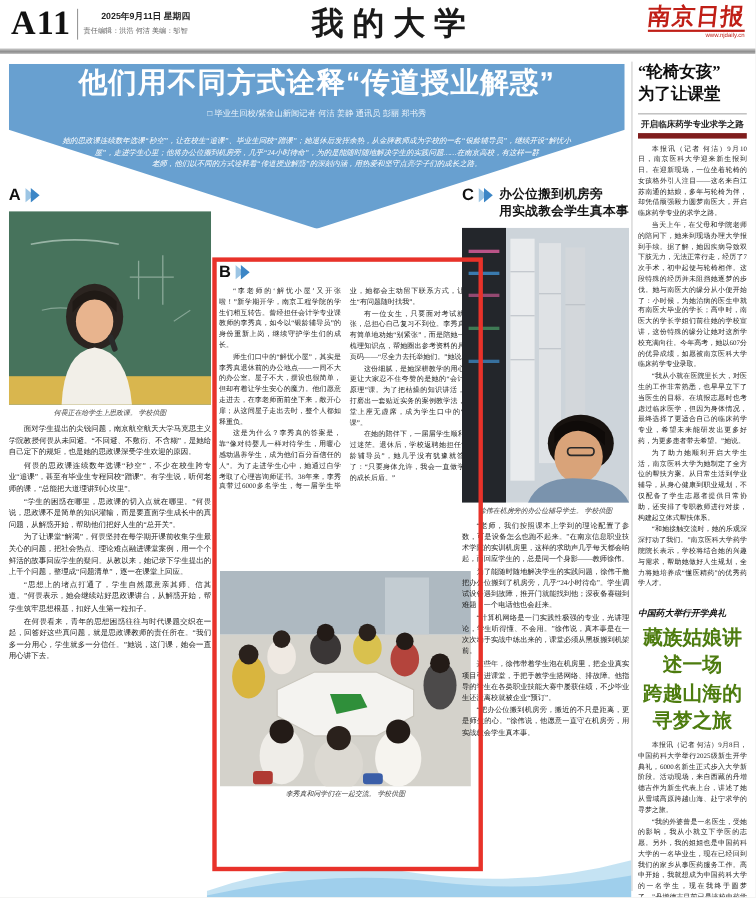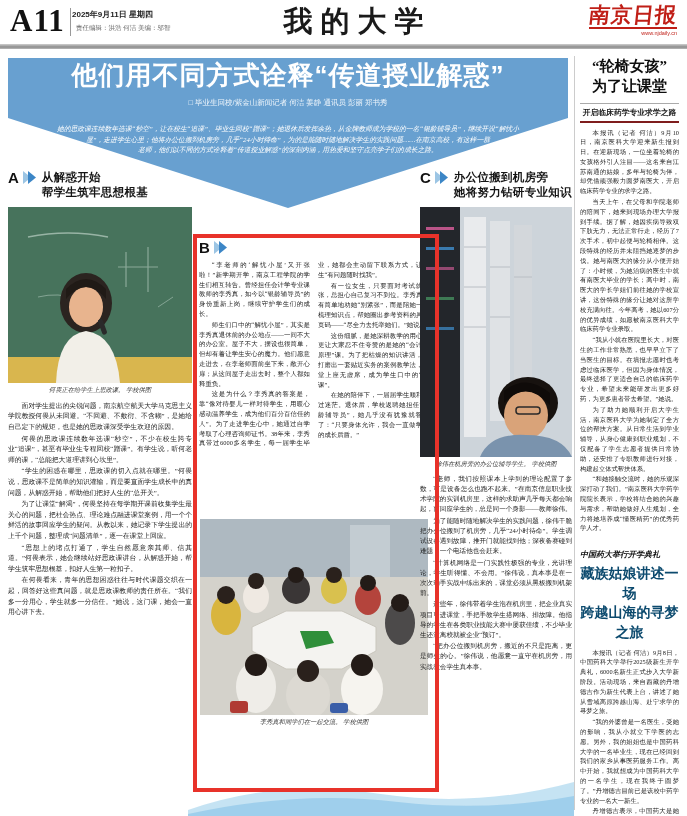--- a/index.html
+++ b/index.html
@@ -3,21 +3,21 @@
 <meta charset="utf-8">
 <style>
   html,body{margin:0;padding:0;background:#ededeb;}
   .page{position:relative;width:687px;height:816px;background:#ffffff;overflow:hidden;
         font-family:"Liberation Serif", serif;color:#1d1d1d;}
   
   .hdr{position:absolute;left:0;top:0;width:687px;height:44px;}
   .pageno{position:absolute;left:10px;top:3px;font-family:"Liberation Serif",serif;
           font-size:31px;font-weight:bold;letter-spacing:1px;color:#111;}
   .hdr-vline{position:absolute;left:70px;top:8px;width:1px;height:28px;background:#999;}
-  .hdr-date{position:absolute;left:72px;top:9px;font-family:"Liberation Sans",sans-serif;
+  .hdr-date{position:absolute;left:92px;top:9px;font-family:"Liberation Sans",sans-serif;
             font-size:8px;font-weight:bold;color:#222;}
   .hdr-editors{position:absolute;left:76px;top:24px;font-family:"Liberation Sans",sans-serif;
             font-size:6.5px;color:#666;}
   .masthead{position:absolute;left:0;right:0;top:2px;text-align:center;
             font-family:"Liberation Sans",sans-serif;font-size:29px;font-weight:900;
             letter-spacing:8px;color:#1a1a1a;padding-left:28px;}
   .logo{position:absolute;right:10px;top:4px;text-align:right;}
   .logo-main{font-family:"DejaVu Serif",serif;font-size:21px;font-weight:bold;
              color:#c01f17;transform:skewX(-6deg);letter-spacing:1px;line-height:1;}
   .logo-rule{height:2px;background:#c01f17;margin-top:2px;}
@@ -55,30 +55,30 @@
   
   .redbox{position:absolute;left:193px;top:234px;width:238px;height:550px;
           border:4px solid #e8322a;z-index:30;pointer-events:none;}
   .colB{position:absolute;left:197px;top:240px;width:234px;height:544px;overflow:hidden;
         z-index:2;background:#fff;padding:0 2px;box-sizing:border-box;}
   .colB .body{font-size:6.4px;line-height:9.8px;margin-top:5px;column-count:2;column-gap:8px;height:252px;overflow:hidden;}
   
   .sb-divider{position:absolute;left:574px;top:56px;bottom:6px;width:1px;background:#cccccc;}
   .sidebar{position:absolute;left:580px;top:56px;width:99px;bottom:0;overflow:hidden;}
   .sb-title{font-family:"Liberation Serif",serif;font-size:15px;font-weight:900;
-            text-align:center;color:#0e0e0e;line-height:1.35;}
+            text-align:left;color:#0e0e0e;line-height:1.35;}
   .sb-subtitle{font-family:"Liberation Sans",sans-serif;font-size:7.8px;font-weight:bold;
-            text-align:center;color:#222;border-top:1px solid #aaa;border-bottom:2px solid #7f1d1d;
+            text-align:center;color:#222;border-top:1px solid #aaa;border-bottom:5px solid #7f1d1d;
             padding:3px 0;margin:6px 0 5px 0;}
   .sb-body{font-size:6.3px;line-height:9.8px;text-align:justify;color:#1d1d1d;}
   .sb-body p{margin:0 0 1px 0;text-indent:2em;}
   .sb-kicker{font-family:"Liberation Sans",sans-serif;font-size:8px;font-weight:bold;
             text-align:left;color:#111;margin-top:16px;font-style:italic;}
-  .sb-title2{font-family:Liberation Sans, sans-serif;font-size:14px;font-weight:900;
-            text-align:center;color:#0c4a6e;line-height:1.4;margin-top:4px;margin-bottom:5px;}
+  .sb-title2{font-family:Liberation Sans, sans-serif;font-size:18px;font-weight:900;
+            text-align:center;color:#4d7c0f;line-height:1.4;margin-top:4px;margin-bottom:5px;}
   
   .wave{position:absolute;left:188px;top:770px;width:386px;height:46px;z-index:1;}
 </style>
 </head>
 <body>
 
 <div class="page">
 
   <div class="hdr">
     <div class="pageno">A11</div>
@@ -105,24 +105,20 @@
     </div>
   </div>
 
   <div class="colA">
     <div class="marker-row">
       <span class="marker-letter">A</span>
       <svg class="marker-arrow" width="15" height="13" viewBox="0 0 15 13">
         <path d="M0 0 L8 6.5 L0 13 Z" fill="#9cc5e4"></path>
           <path d="M5 0 L13 6.5 L5 13 Z" fill="#3c86c6"></path>
       </svg>
-      <div class="col-title">
-        <div>从解惑开始</div>
-        <div>帮学生筑牢思想根基</div>
-      </div>
     </div>
     <svg class="photo" width="184" height="176" viewBox="0 0 184 176">
       <rect width="184" height="176" fill="#47735c"></rect>
       <path d="M20 30 Q60 22 100 30" stroke="#cfe0d6" stroke-width="1.5" fill="none" opacity=".6"></path>
       <path d="M110 60 L150 60 M118 45 L118 80 M140 40 L140 85" stroke="#cfe0d6" stroke-width="1.2" fill="none" opacity=".5"></path>
       <path d="M150 100 L165 90 M30 90 Q50 85 70 92" stroke="#cfe0d6" stroke-width="1" fill="none" opacity=".45"></path>
       <rect x="0" y="150" width="184" height="26" fill="#d9b64e"></rect>
       <ellipse cx="78" cy="96" rx="26" ry="30" fill="#2b2420"></ellipse>
       <ellipse cx="78" cy="100" rx="17" ry="20" fill="#e8b48e"></ellipse>
       <path d="M58 92 Q78 68 98 92 L98 82 Q78 62 58 82 Z" fill="#201a16"></path>
@@ -189,21 +185,21 @@
 
   <div class="colC">
     <div class="marker-row">
       <span class="marker-letter">C</span>
       <svg class="marker-arrow" width="15" height="13" viewBox="0 0 15 13">
         <path d="M0 0 L8 6.5 L0 13 Z" fill="#9cc5e4"></path>
           <path d="M5 0 L13 6.5 L5 13 Z" fill="#3c86c6"></path>
       </svg>
       <div class="col-title">
         <div>办公位搬到机房旁</div>
-        <div>她将努力钻研专业知识</div>
+        <div>用实战教会学生真本事</div>
       </div>
     </div>
     <svg class="photo" width="152" height="250" viewBox="0 0 152 250">
       <rect width="152" height="250" fill="#cdd4da"></rect>
       <rect x="0" y="0" width="40" height="250" fill="#23262b"></rect>
       <rect x="6" y="20" width="28" height="3" fill="#e060a0" opacity=".8"></rect>
       <rect x="6" y="40" width="28" height="3" fill="#4090d0" opacity=".8"></rect>
       <rect x="6" y="60" width="28" height="3" fill="#e060a0" opacity=".6"></rect>
       <rect x="6" y="90" width="28" height="3" fill="#50b070" opacity=".6"></rect>
       <rect x="6" y="120" width="28" height="3" fill="#4090d0" opacity=".7"></rect>

